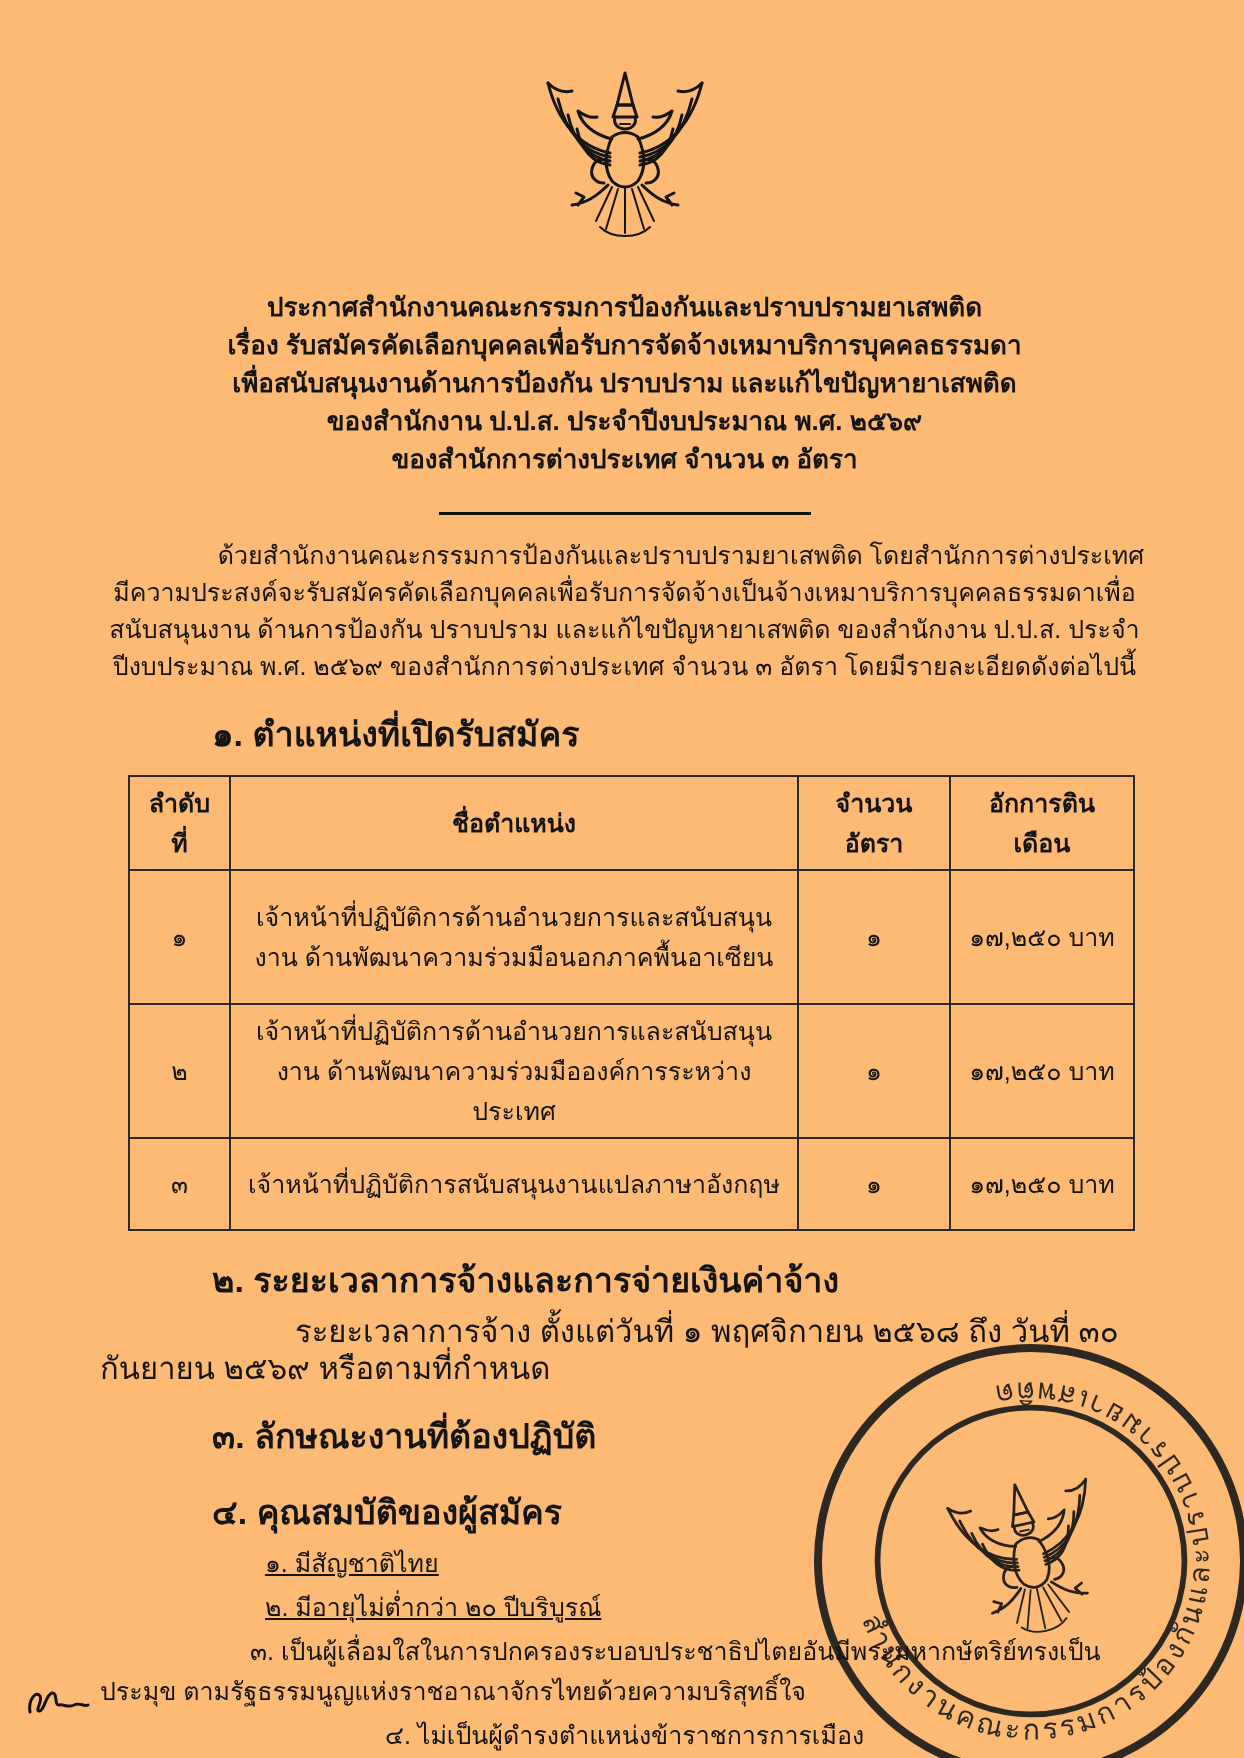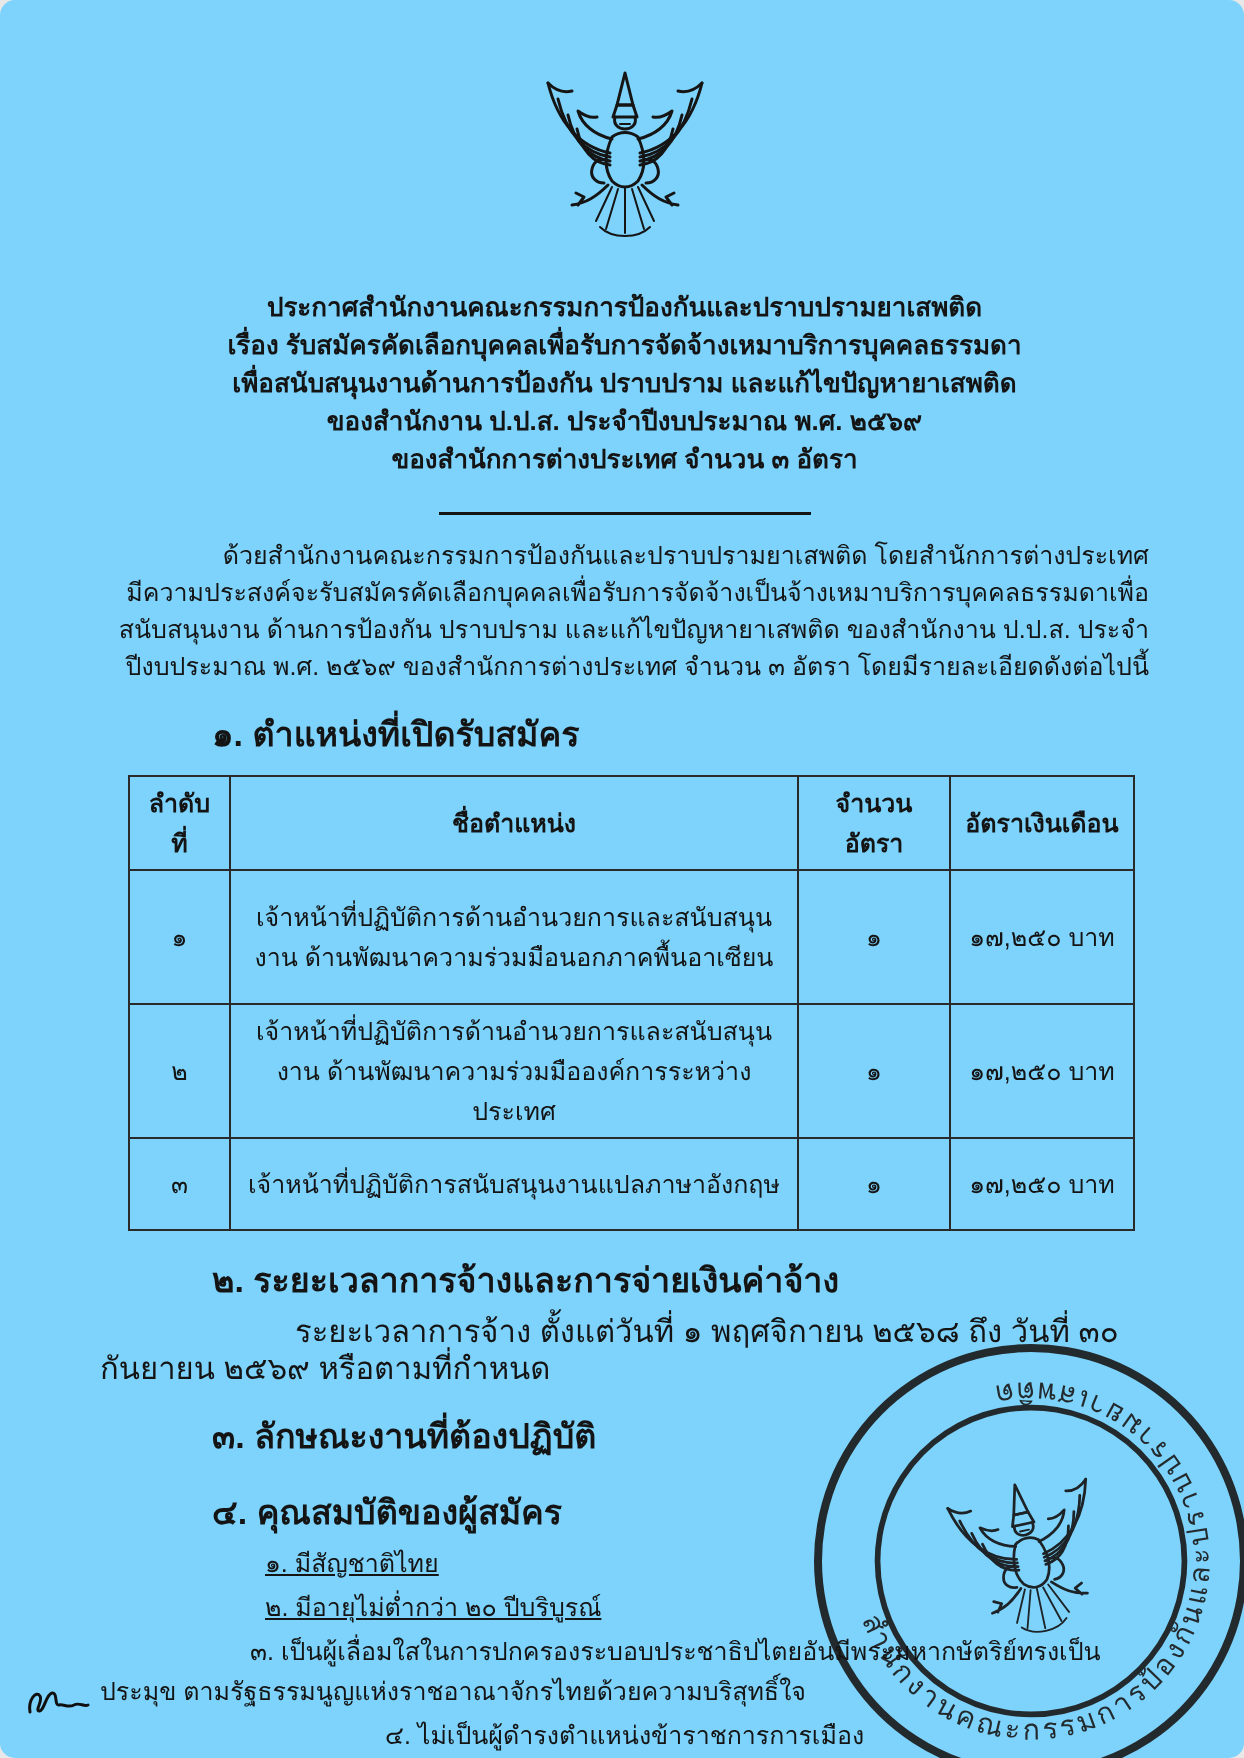--- a/index.html
+++ b/index.html
@@ -1,30 +1,29 @@
 <!DOCTYPE html>
 <html><head>
 <meta charset="utf-8">
 <style>
   html,body{margin:0;padding:0;background:#e8e8e8;}
   .page{
     position:relative;
     width:1244px;height:1758px;
-    background:#7dd3fc;
+    background:#fdba74;
     overflow:hidden;
     font-family:"Liberation Sans","DejaVu Sans",sans-serif;
     color:#141414;
-    border-radius:15px;
   }
   .content{position:relative;z-index:2;padding:50px 95px 0 100px;}
   .emblem-wrap{text-align:center;margin-top:4px;}
   .title-block{margin-top:30px;text-align:center;font-weight:bold;font-size:26px;line-height:38px;}
   .title-line{white-space:nowrap;}
   .divider{width:372px;border-top:3px solid #141414;margin:34px auto 0 auto;height:0;}
-  .para{font-size:25px;line-height:37px;margin:22px 0 0 0;text-align:right;}
+  .para{font-size:25px;line-height:37px;margin:22px 0 0 0;text-align:center;}
   .indent-intro{text-indent:113px;}
   .sec-heading{font-size:34px;font-weight:bold;margin:22px 0 0 112px;}
   .sec-body{font-size:31px;line-height:37px;margin:6px 0 0 0;text-indent:195px;}
   table.positions{
     border-collapse:collapse;
     margin:14px 0 0 28px;
     width:1005px;
     font-size:25px;
     table-layout:fixed;
     padding-left:43px;
@@ -118,21 +117,21 @@
         <col class="col-no">
           <col class="col-pos">
           <col class="col-count">
           <col class="col-salary">
       </colgroup>
       <thead>
         <tr>
           <th>ลำดับที่</th>
           <th>ชื่อตำแหน่ง</th>
           <th>จำนวนอัตรา</th>
-          <th>อัตราเงินเดือน</th>
+          <th>อักการตินเดือน</th>
         </tr>
       </thead>
       <tbody>
         <tr class="row-tall">
           <td class="c-no">๑</td>
           <td class="c-pos">เจ้าหน้าที่ปฏิบัติการด้านอำนวยการและสนับสนุนงาน ด้านพัฒนาความร่วมมือนอกภาคพื้นอาเซียน</td>
           <td class="c-count">๑</td>
           <td class="c-salary">๑๗,๒๕๐ บาท</td>
         </tr>
         <tr class="row-tall">

